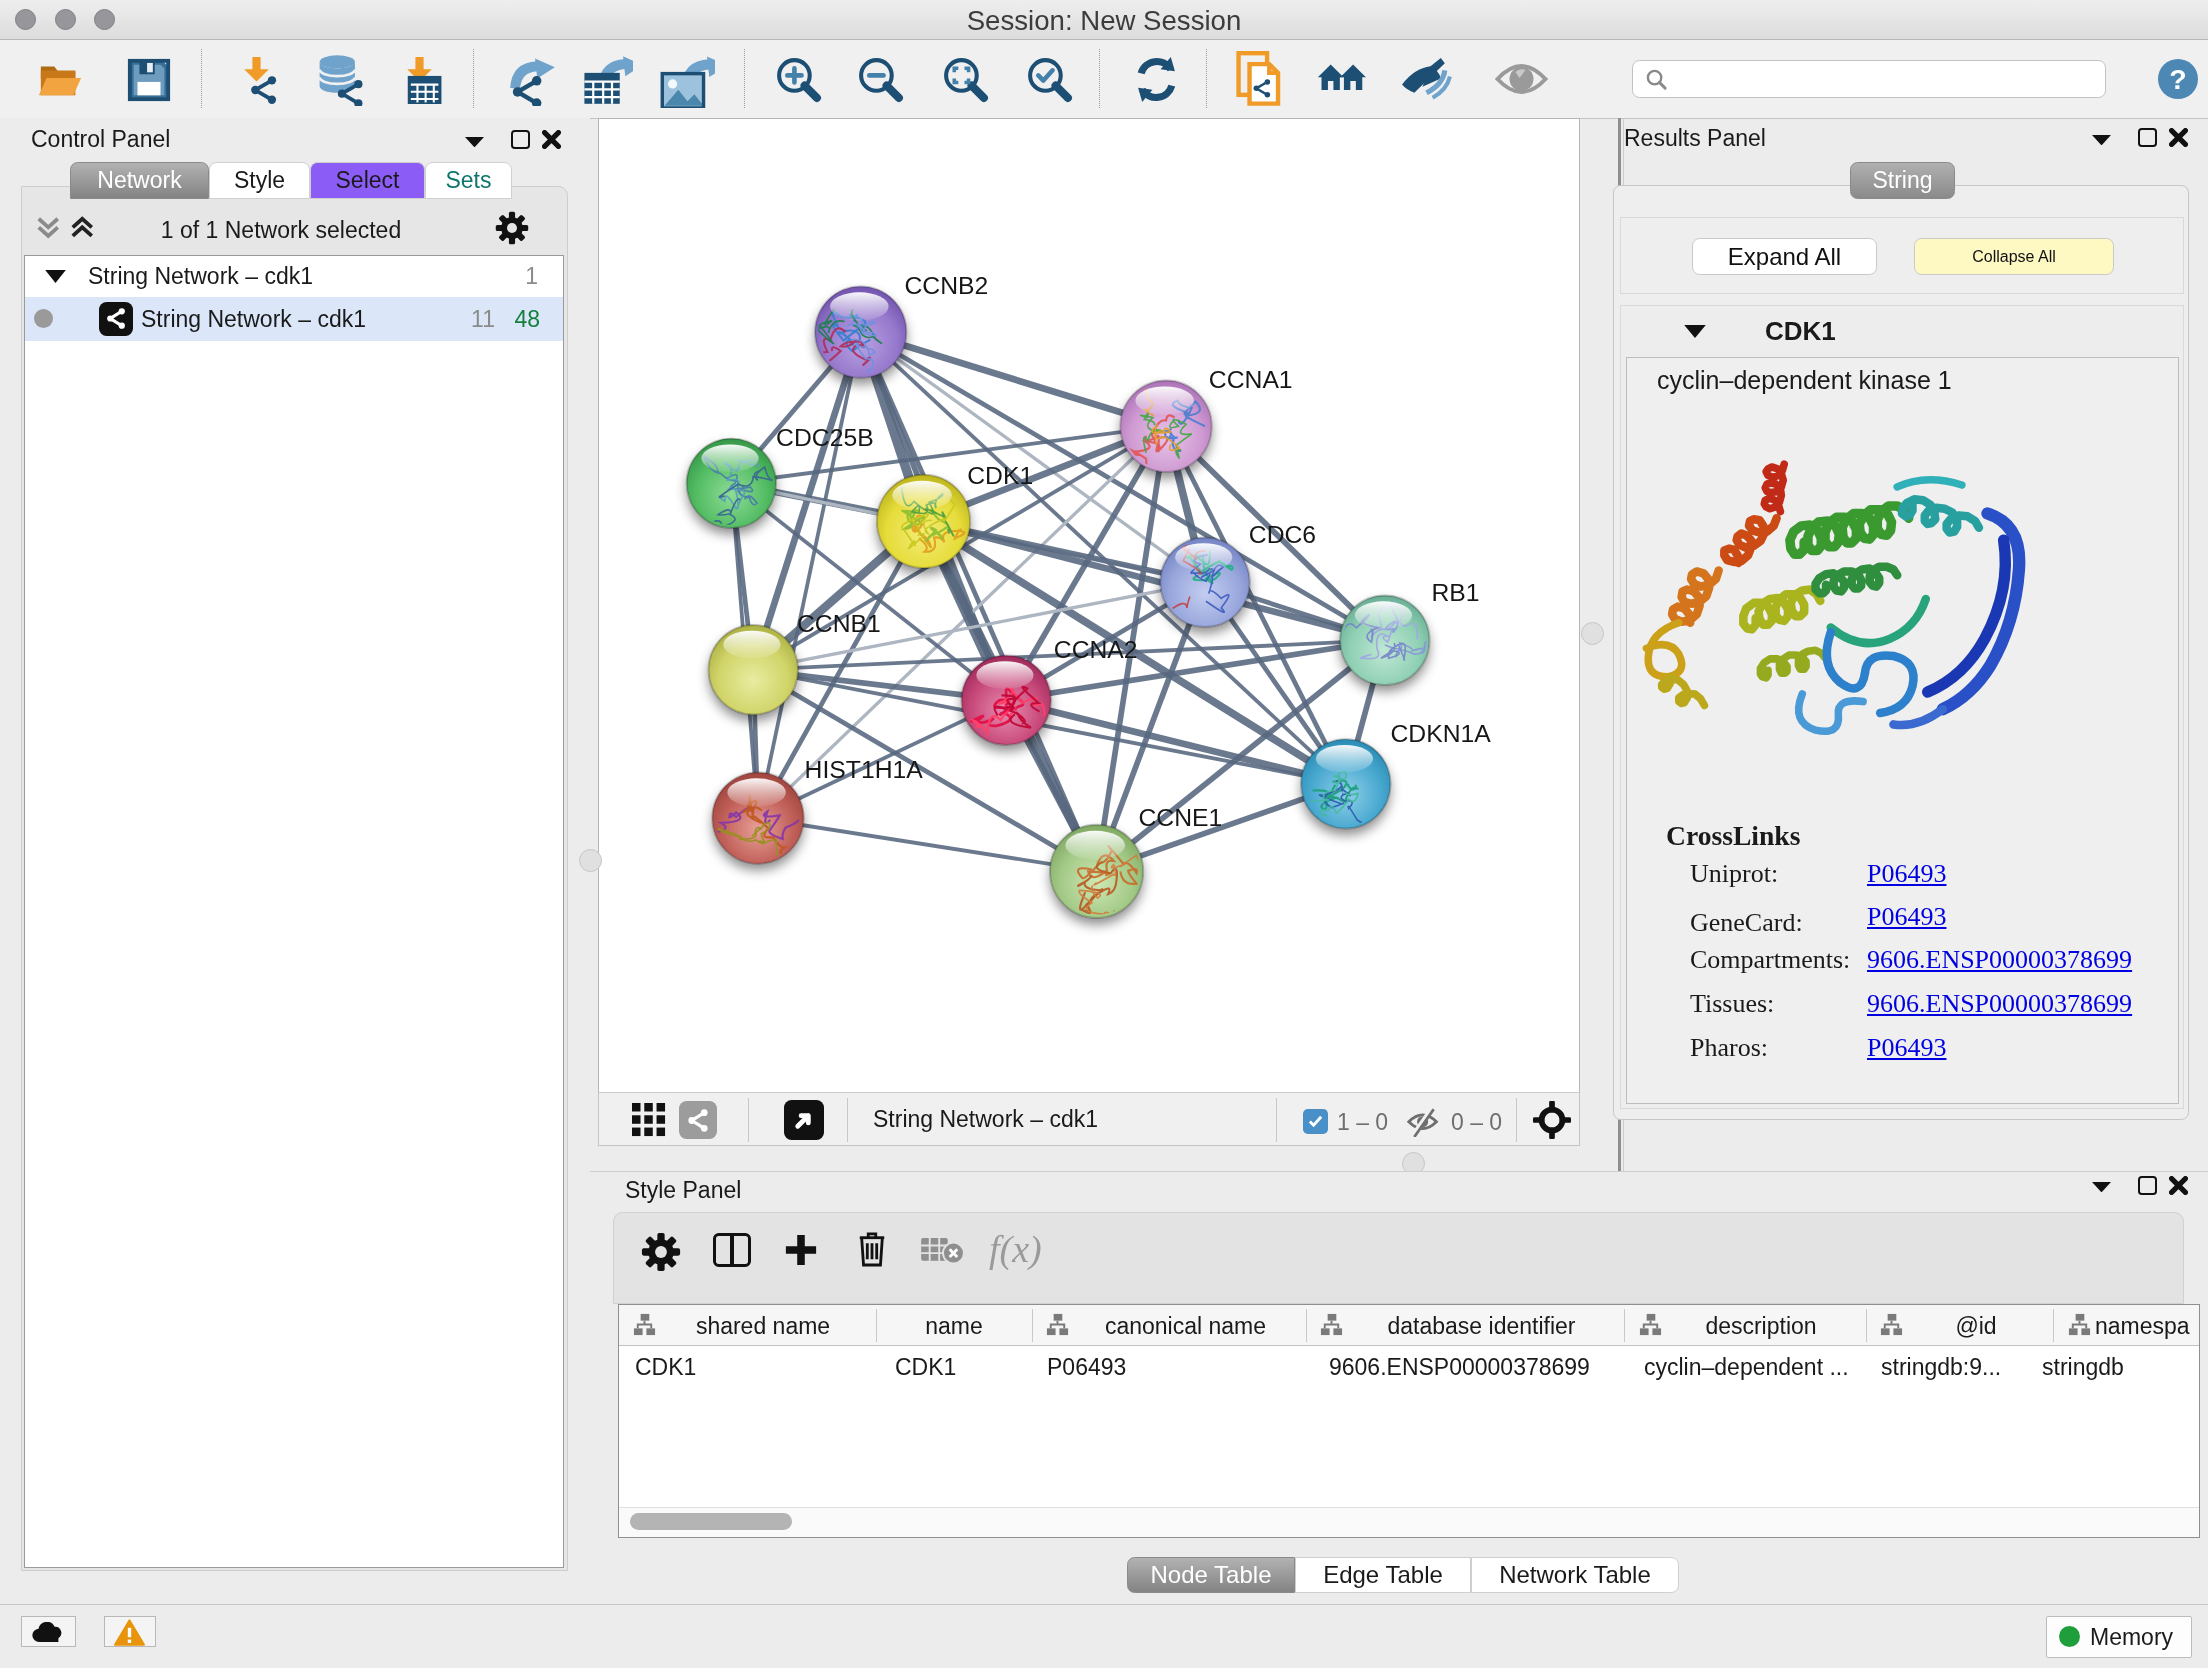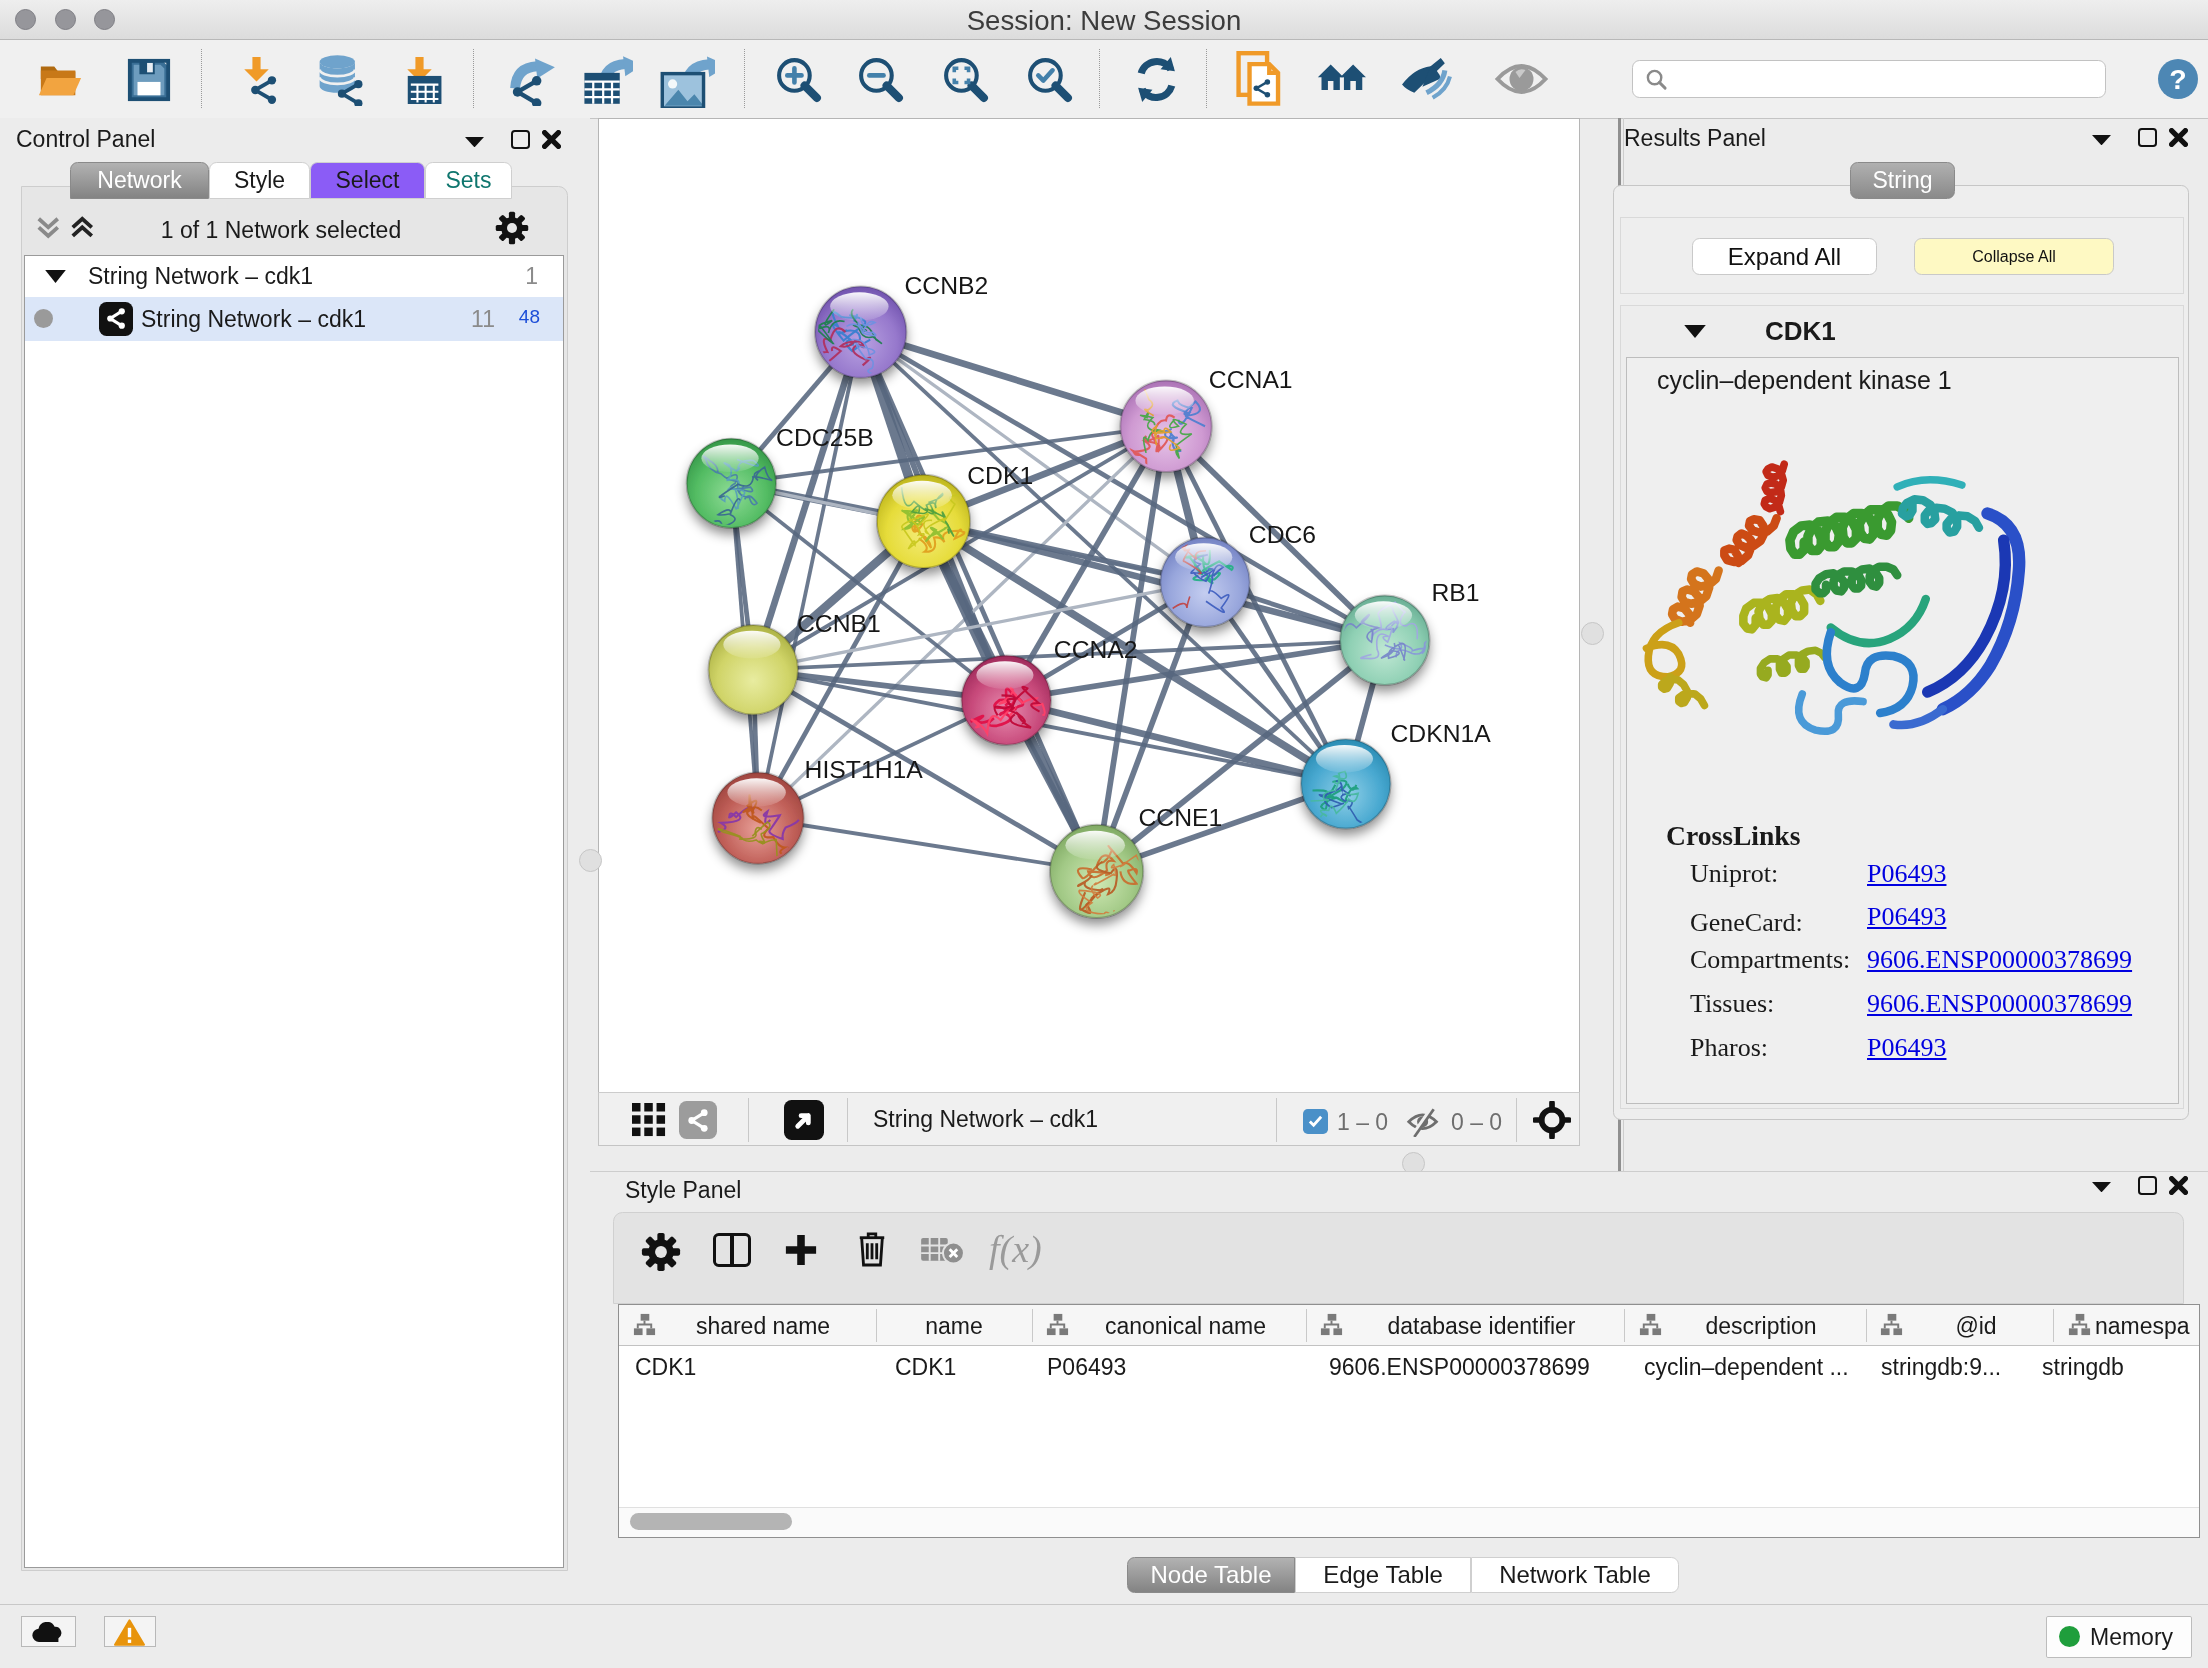--- a/index.html
+++ b/index.html
@@ -179,21 +179,21 @@
   </svg>
 <div class="abs" style="left:1632px;top:60px;width:474px;height:38px;background:#ffffff;
  border:1.9px solid #c2c2c2;border-radius:7.6px;box-sizing:border-box;"></div>
 <svg class="abs" style="left:1645px;top:68px;" width="23" height="23" viewBox="0 0 24 24">
     <circle cx="10" cy="10" r="7" fill="none" stroke="#8a8a8a" stroke-width="2.5"></circle>
     <path d="M15 15 L21 21" stroke="#8a8a8a" stroke-width="3" stroke-linecap="round"></path>
   </svg>
 <div class="abs" style="left:2158px;top:59px;width:40px;height:40px;border-radius:50%;
  background:#4d87b4;color:#fff;font-size:28.5px;font-weight:bold;text-align:center;line-height:40px;">?</div>
 <div class="abs" style="left:0;top:118px;width:590px;height:1486px;background:#ececec;"></div>
-<div class="txt" style="left:16px;top:126px;font-size:23px;color:#1a1a1a;">Control Panel</div>
+<div class="txt" style="left:31px;top:126px;font-size:23px;color:#1a1a1a;">Control Panel</div>
 <svg class="abs" style="left:465px;top:136px" width="19" height="11.4" viewBox="0 0 20 12">
     <path d="M0 1 h20 l-10 11 z" fill="#111"></path>
   </svg>
 <div class="abs" style="left:511px;top:130px;width:19px;height:19px;border:2.9px solid #111;border-radius:3.8px;box-sizing:border-box;"></div>
 <svg class="abs" style="left:542px;top:130px" width="19" height="19" viewBox="0 0 22 22">
     <path d="M3 3 L19 19 M19 3 L3 19" stroke="#111" stroke-width="6" stroke-linecap="round"></path>
   </svg>
 <div class="abs" style="left:21px;top:186px;width:547px;height:1385px;background:#e6e6e6;
  border:1px solid #cdcdcd;border-radius:0 9.5px 0 0;box-sizing:border-box;"></div>
 <div class="abs" style="left:70px;top:162px;width:139px;height:37px;background:linear-gradient(#b2b2b2,#838383);border:1px solid #8a8a8a;border-radius:7.6px 7.6px 0 0;box-sizing:border-box;color:#ffffff;font-size:23px;text-align:center;line-height:35px;">Network</div>
@@ -241,21 +241,21 @@
 <g fill="#fff">
       <circle cx="11" cy="24" r="6.5"></circle>
       <circle cx="35" cy="9" r="6.5"></circle>
       <circle cx="35" cy="39" r="6.5"></circle>
 <path d="M9 21.5 L33 6.5 L37 11.5 L13 26.5 Z"></path>
       <path d="M9 26.5 L33 41.5 L37 36.5 L13 21.5 Z"></path>
     </g>
   </svg>
 <div class="txt" style="left:141px;top:306px;font-size:23px;">String Network – cdk1</div>
 <div class="txt" style="left:457px;top:306px;width:38px;text-align:right;font-size:23px;color:#8b8b8b;">11</div>
-<div class="txt" style="left:502px;top:306px;width:38px;text-align:right;font-size:19px;color:#1d4ed8;">48</div>
+<div class="txt" style="left:502px;top:306px;width:38px;text-align:right;font-size:23px;color:#15803d;">48</div>
 <div class="abs" style="left:598px;top:118px;width:982px;height:975px;background:#ffffff;
  border:1px solid #b5b5b5;box-sizing:border-box;"></div>
 <svg class="abs" style="left:599px;top:119px" width="980" height="973" viewBox="0 0 1030 1023">
     <defs>
       <radialGradient id="gB2" cx="50%" cy="62%" r="72%">
         <stop offset="0%" stop-color="#b9a2e2"></stop>
         <stop offset="55%" stop-color="#9678cc"></stop>
         <stop offset="100%" stop-color="#5f41a0"></stop>
       </radialGradient>
       <radialGradient id="gA1" cx="50%" cy="62%" r="72%">

